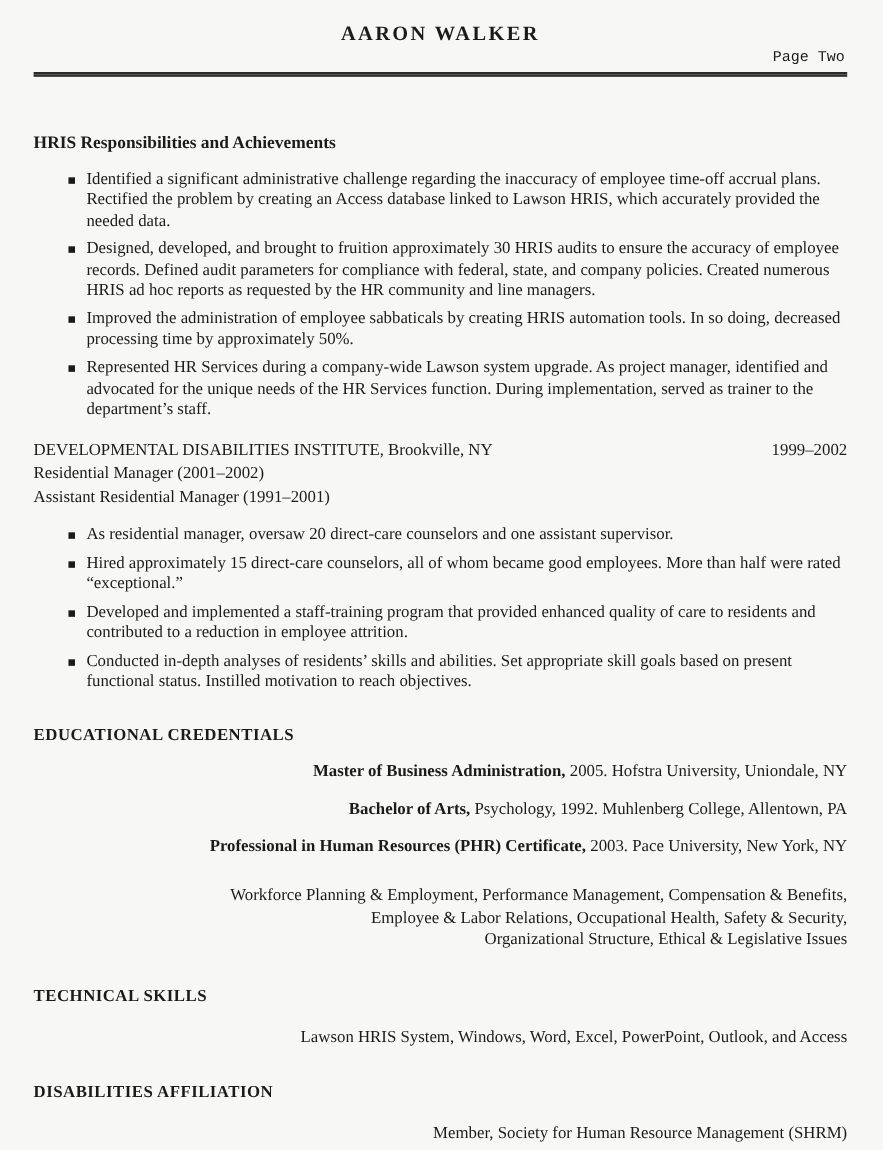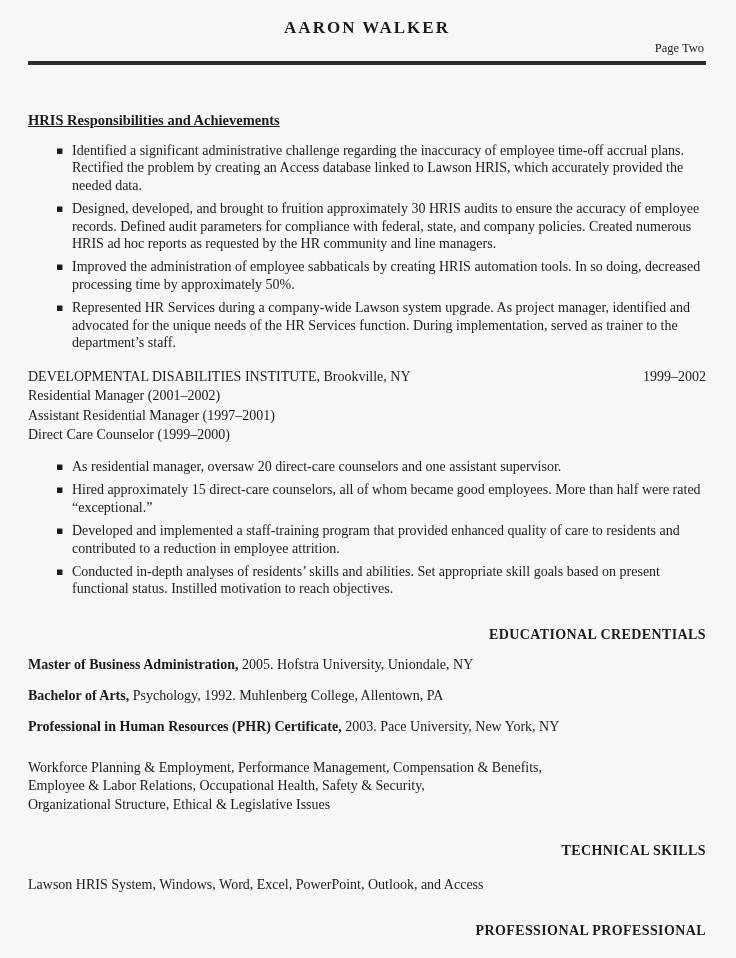--- a/index.html
+++ b/index.html
@@ -22,33 +22,33 @@
     font-size: 17px;
     font-weight: bold;
     letter-spacing: 2px;
     margin-top: 4px;
   }
   .page-label {
     text-align: right;
     font-size: 12.5px;
     margin-top: 3px;
     padding-right: 2px;
+    font-family: Liberation Mono, monospace;
   }
   .double-rule {
     margin-top: 5px;
     height: 3px;
     border-top: 2px solid #2a2a2a;
     border-bottom: 2px solid #2a2a2a;
   }
   
   .section-title-left {
     margin-top: 47px;
     font-size: 14.5px;
     font-weight: bold;
-    text-decoration: underline;
   }
   
   ul.bullets {
     list-style: none;
     margin-top: 13px;
   }
   ul.bullets li {
     position: relative;
     padding-left: 44px;
     margin-bottom: 6px;
@@ -71,27 +71,27 @@
     line-height: 18px;
   }
   .company-row .dates { padding-right: 0; }
   .role-line { line-height: 19.5px; }
   .role-line .role-title { font-weight: normal; }
   .exp-bullets { margin-top: 14px; }
   .exp-bullets li { margin-bottom: 8px; }
   
   .section-title-center {
     margin-top: 29px;
-    text-align: right;
+    text-align: left;
     font-size: 14px;
     font-weight: bold;
     letter-spacing: 0.4px;
   }
   .center-line {
-    text-align: left;
+    text-align: right;
     line-height: 18px;
   }
   .edu-entry { margin-top: 13px; }
   .edu-entry .lead { font-weight: bold; }
   .topics { margin-top: 23px; }
   .topics .center-line { line-height: 18.5px; }
   .tech-line { margin-top: 17px; }
   .member-line { margin-top: 17px; }
 </style>
 </head>
@@ -124,24 +124,21 @@
   </ul>
 
   <div class="company-row">
     <span class="company">DEVELOPMENTAL DISABILITIES INSTITUTE, Brookville, NY</span>
     <span class="dates">1999–2002</span>
   </div>
   <div class="role-line">
     <span class="role-title">Residential Manager</span><span> (2001–2002)</span>
   </div>
   <div class="role-line">
-    <span class="role-title">Assistant Residential Manager</span><span> (1997–2001)</span>
-  </div>
-  <div class="role-line">
-    <span class="role-title">Direct Care Counselor</span><span> (1999–2000)</span>
+    <span class="role-title">Assistant Residential Manager</span><span> (1991–2001)</span>
   </div>
 
   <ul class="bullets exp-bullets">
     <li>
       <span class="marker">▪</span>
       <span>As residential manager, oversaw 20 direct-care counselors and one assistant supervisor.</span>
     </li>
     <li>
       <span class="marker">▪</span>
       <span>Hired approximately 15 direct-care counselors, all of whom became good employees. More than half were rated “exceptional.”</span>
@@ -168,16 +165,16 @@
   </div>
   <div class="topics">
     <div class="center-line">Workforce Planning &amp; Employment, Performance Management, Compensation &amp; Benefits,</div>
     <div class="center-line">Employee &amp; Labor Relations, Occupational Health, Safety &amp; Security,</div>
     <div class="center-line">Organizational Structure, Ethical &amp; Legislative Issues</div>
   </div>
 
   <div class="section-title-center">TECHNICAL SKILLS</div>
   <div class="center-line tech-line">Lawson HRIS System, Windows, Word, Excel, PowerPoint, Outlook, and Access</div>
 
-  <div class="section-title-center">PROFESSIONAL PROFESSIONAL</div>
+  <div class="section-title-center">DISABILITIES AFFILIATION</div>
   <div class="center-line member-line">Member, Society for Human Resource Management (SHRM)</div>
 
 </div>
 
 </body></html>

